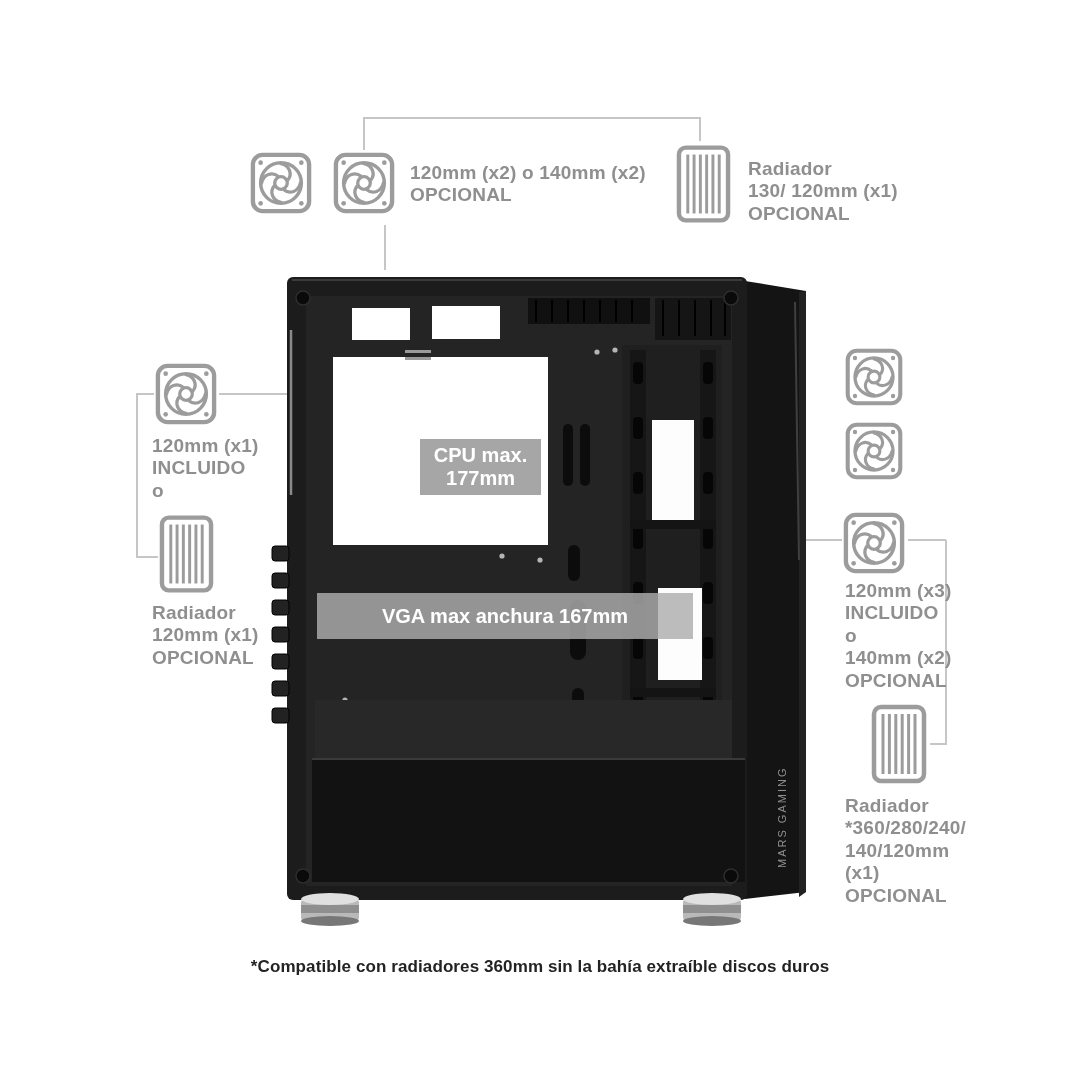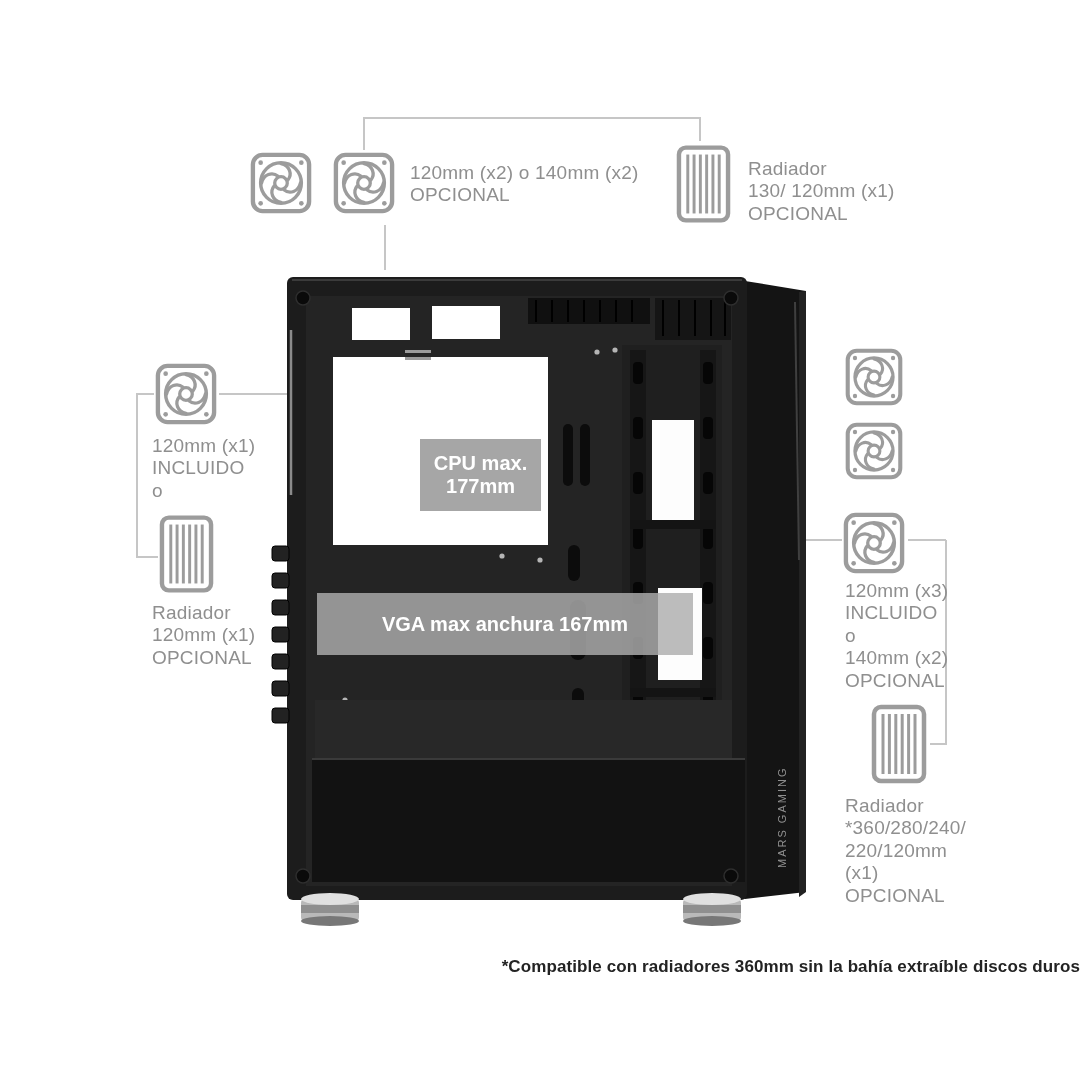--- a/index.html
+++ b/index.html
@@ -4,30 +4,30 @@
 <style>
   * { margin:0; padding:0; box-sizing:border-box; }
   html,body { background:#fff; }
   .canvas {
     position:relative; width:1080px; height:1080px; background:#ffffff;
     font-family:"Liberation Sans", sans-serif; overflow:hidden;
   }
   .scene { position:absolute; left:0; top:0; }
   .icon { position:absolute; color:#9c9c9c; }
   .ann {
-    position:absolute; color:#8f8f8f; font-weight:400;
+    position:absolute; color:#8f8f8f; font-weight:700;
     font-size:19px; line-height:1.18; letter-spacing:.2px; white-space:nowrap;
   }
   .overlay { position:absolute; color:#ffffff; font-weight:700; text-align:center; }
-  .cpu-overlay { left:420px; top:439px; width:121px; padding:13px 0;
+  .cpu-overlay { left:420px; top:439px; width:121px; padding:5px 0;
     background:rgba(158,158,158,.92); font-size:20px; line-height:1.15; }
-  .vga-overlay { left:317px; top:593px; width:376px; padding:19px 0;
+  .vga-overlay { left:317px; top:593px; width:376px; padding:11px 0;
     background:rgba(173,173,173,.82); font-size:20px; line-height:1.2; }
   .footnote {
-    position:absolute; left:0; top:957px; width:100%; text-align:right;
+    position:absolute; left:0; top:957px; width:100%; text-align:center;
     font-weight:700; font-size:17px; color:#232323; letter-spacing:.1px;
   }
 </style>
 </head>
 <body>
 
 <div class="canvas">
 
   <svg class="scene" width="1080" height="1080" viewBox="0 0 1080 1080">
     <defs>
@@ -250,21 +250,21 @@
     <div>120mm (x3)</div>
     <div>INCLUIDO</div>
     <div>o</div>
     <div>140mm (x2)</div>
     <div>OPCIONAL</div>
   </div>
 
   <div class="ann" style="left:845px;top:795px">
     <div>Radiador</div>
     <div>*360/280/240/</div>
-    <div>220/120mm</div>
+    <div>140/120mm</div>
     <div>(x1)</div>
     <div>OPCIONAL</div>
   </div>
 
   <div class="overlay cpu-overlay">
     <div>CPU max.</div>
     <div>177mm</div>
   </div>
 
   <div class="overlay vga-overlay">

